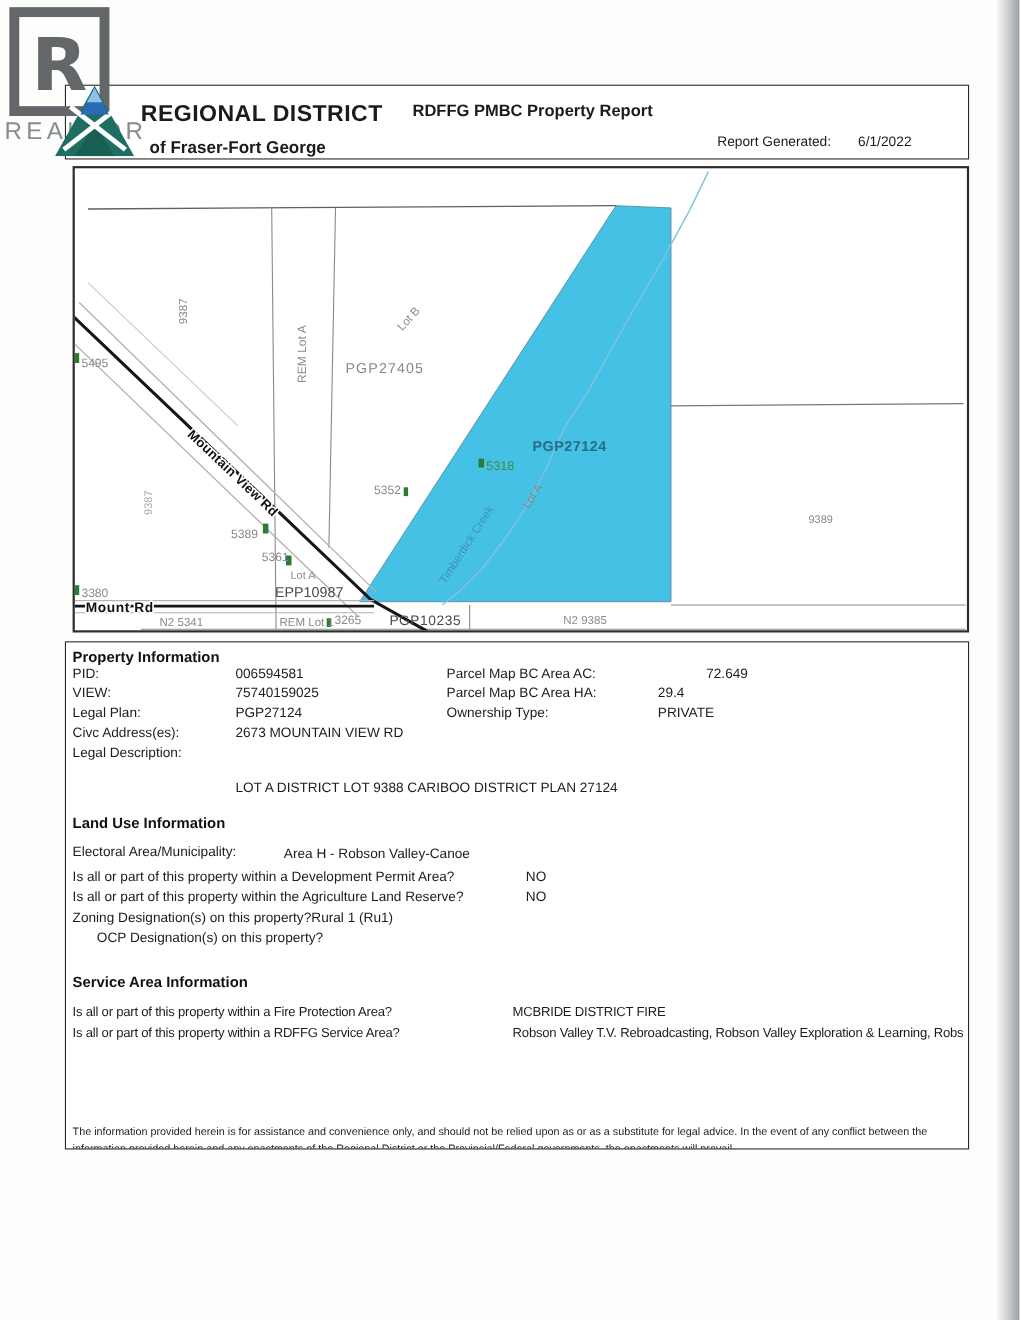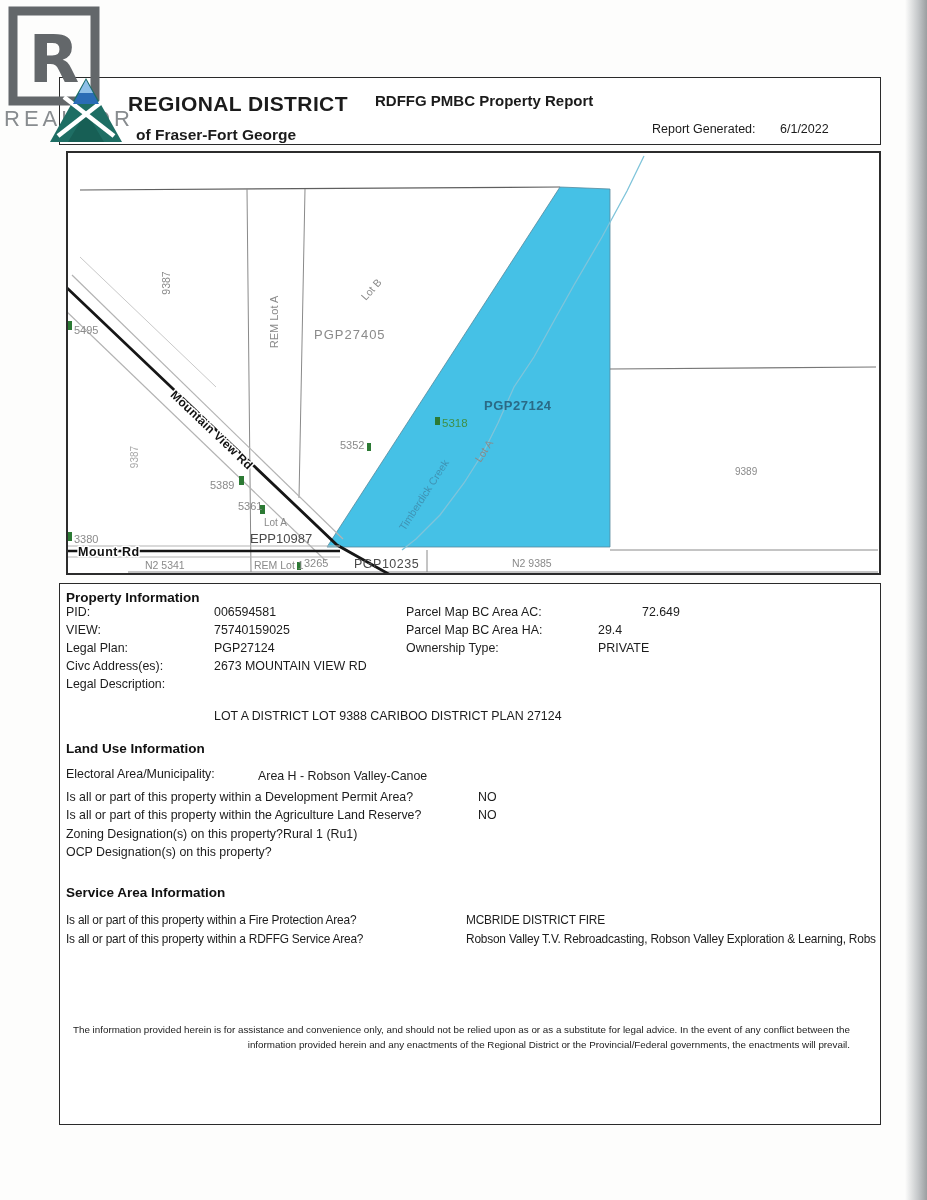--- a/index.html
+++ b/index.html
@@ -32,22 +32,22 @@
   .gen-label { position:absolute; left:652px; top:122px; font-size:12.5px; color:#1b1b1b; z-index:4; }
   .gen-date  { position:absolute; left:780px; top:122px; font-size:12.5px; color:#1b1b1b; z-index:4; }
   
   .map-box {
     position:absolute; left:66px; top:151px; width:815px; height:424px;
     border:2px solid #2c2c2c; background:#fff;
   }
   .map-box svg { display:block; width:811px; height:420px; }
   
   .info-box {
-    position:absolute; left:59px; top:583px; width:822px; height:542px;
-    border:1.3px solid #2a2a2a; background:#fff; overflow:hidden;text-align:right;
+    position:absolute; left:59px; top:583px; width:822px; height:462px;
+    border:1.3px solid #2a2a2a; background:#fff; overflow:hidden;
   }
   .sec-title { position:absolute; left:6px; font-size:13.5px; font-weight:bold; color:#111; }
   .row { position:absolute; left:6px; width:812px; height:16px; font-size:12.4px; white-space:nowrap; }
   .row .lbl { position:absolute; left:0; }
   .row .val { position:absolute; }
   .cond { letter-spacing:-0.2px; }
   .disclaimer {
     position:absolute; left:6px; top:439px; width:784px;
     font-size:9.8px; line-height:1.5; color:#222;
   }
@@ -187,21 +187,21 @@
       <span class="val" style="left:412px;">NO</span>
     </div>
     <div class="row" style="top:224px;">
       <span class="lbl">Is all or part of this property within the Agriculture Land Reserve?</span>
       <span class="val" style="left:412px;">NO</span>
     </div>
     <div class="row" style="top:243px;">
       <span class="lbl">Zoning Designation(s) on this property?</span>
       <span class="val" style="left:217px;">Rural 1 (Ru1)</span>
     </div>
-    <div class="row" style="top:261px;">
+    <div class="row" style="top:261px;margin-left:22px;">
       <span class="lbl">OCP Designation(s) on this property?</span>
     </div>
 
     <div class="sec-title" style="top:301px;">Service Area Information</div>
 
     <div class="row cond" style="top:348px; font-size:11.9px;">
       <span class="lbl">Is all or part of this property within a RDFFG Service Area?</span>
       <span class="val" style="left:400px;">Robson Valley T.V. Rebroadcasting, Robson Valley Exploration &amp; Learning, Robs</span>
     </div>
     <div class="row cond" style="top:329px; font-size:11.9px;">

